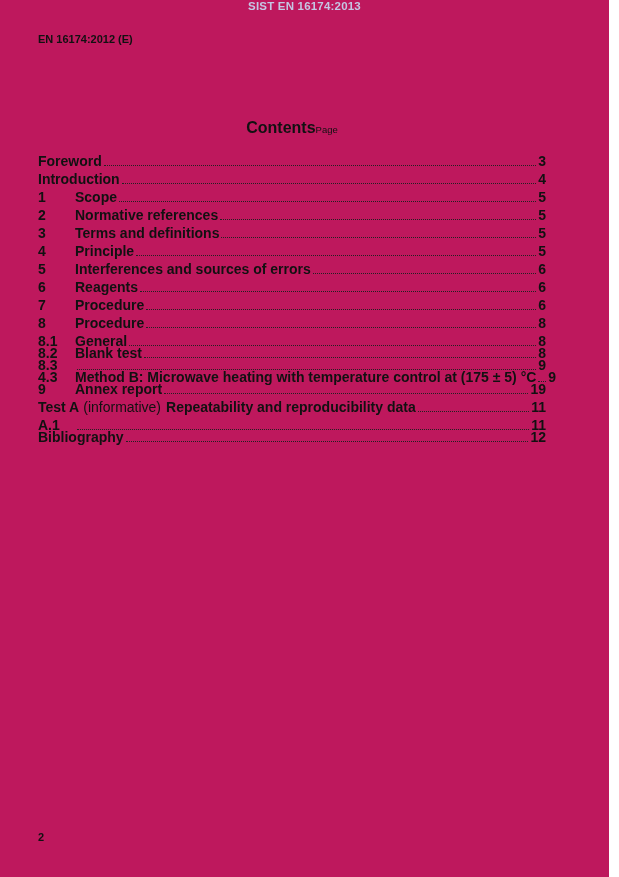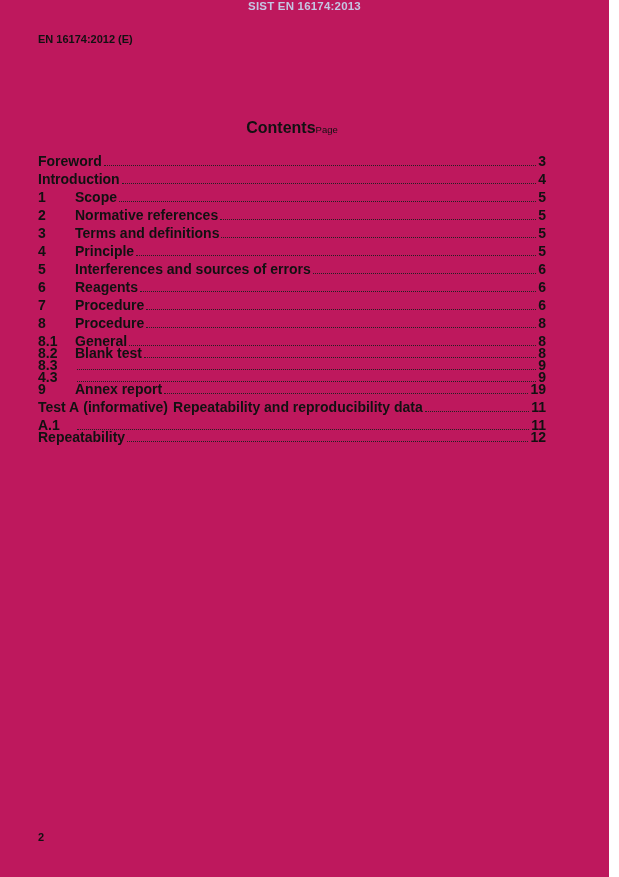--- a/index.html
+++ b/index.html
@@ -59,21 +59,21 @@
     font-weight: bold;
     white-space: nowrap;
   }
   .toc-row.tight { height: 12px; }
   .toc-num {
     width: 37px;
     flex-shrink: 0;
   }
   .toc-title { flex-shrink: 0; }
   .toc-qualifier {
-    font-weight: bold;
+    font-weight: normal;
     margin: 0 5px 0 4px;
   }
   .toc-leader {
     flex: 1 1 auto;
     border-bottom: 1px dotted #222222;
     margin: 0 1px 2px 2px;
     min-width: 8px;
   }
   .toc-page {
     flex-shrink: 0;
@@ -173,20 +173,21 @@
           <span class="toc-leader"></span>
           <span class="toc-page">8</span>
         </div>
         <div class="toc-row tight">
           <span class="toc-num">8.3</span>
           <span class="toc-leader"></span>
           <span class="toc-page">9</span>
         </div>
         <div class="toc-row tight">
           <span class="toc-num">4.3</span>
+          <span class="toc-title">Method B: Microwave heating with temperature control at (175 ± 5) °C</span>
           <span class="toc-leader"></span>
           <span class="toc-page">9</span>
         </div>
         <div class="toc-row">
           <span class="toc-num">9</span>
           <span class="toc-title">Annex report</span>
           <span class="toc-leader"></span>
           <span class="toc-page">19</span>
         </div>
         <div class="toc-row">
@@ -195,21 +196,21 @@
           <span class="toc-title">Repeatability and reproducibility data</span>
           <span class="toc-leader"></span>
           <span class="toc-page">11</span>
         </div>
         <div class="toc-row tight">
           <span class="toc-num">A.1</span>
           <span class="toc-leader"></span>
           <span class="toc-page">11</span>
         </div>
         <div class="toc-row">
-          <span class="toc-title">Repeatability</span>
+          <span class="toc-title">Bibliography</span>
           <span class="toc-leader"></span>
           <span class="toc-page">12</span>
         </div>
       </div>
   </div>
 
   <div class="footer-page-number">2</div>
 
 </div>
 

